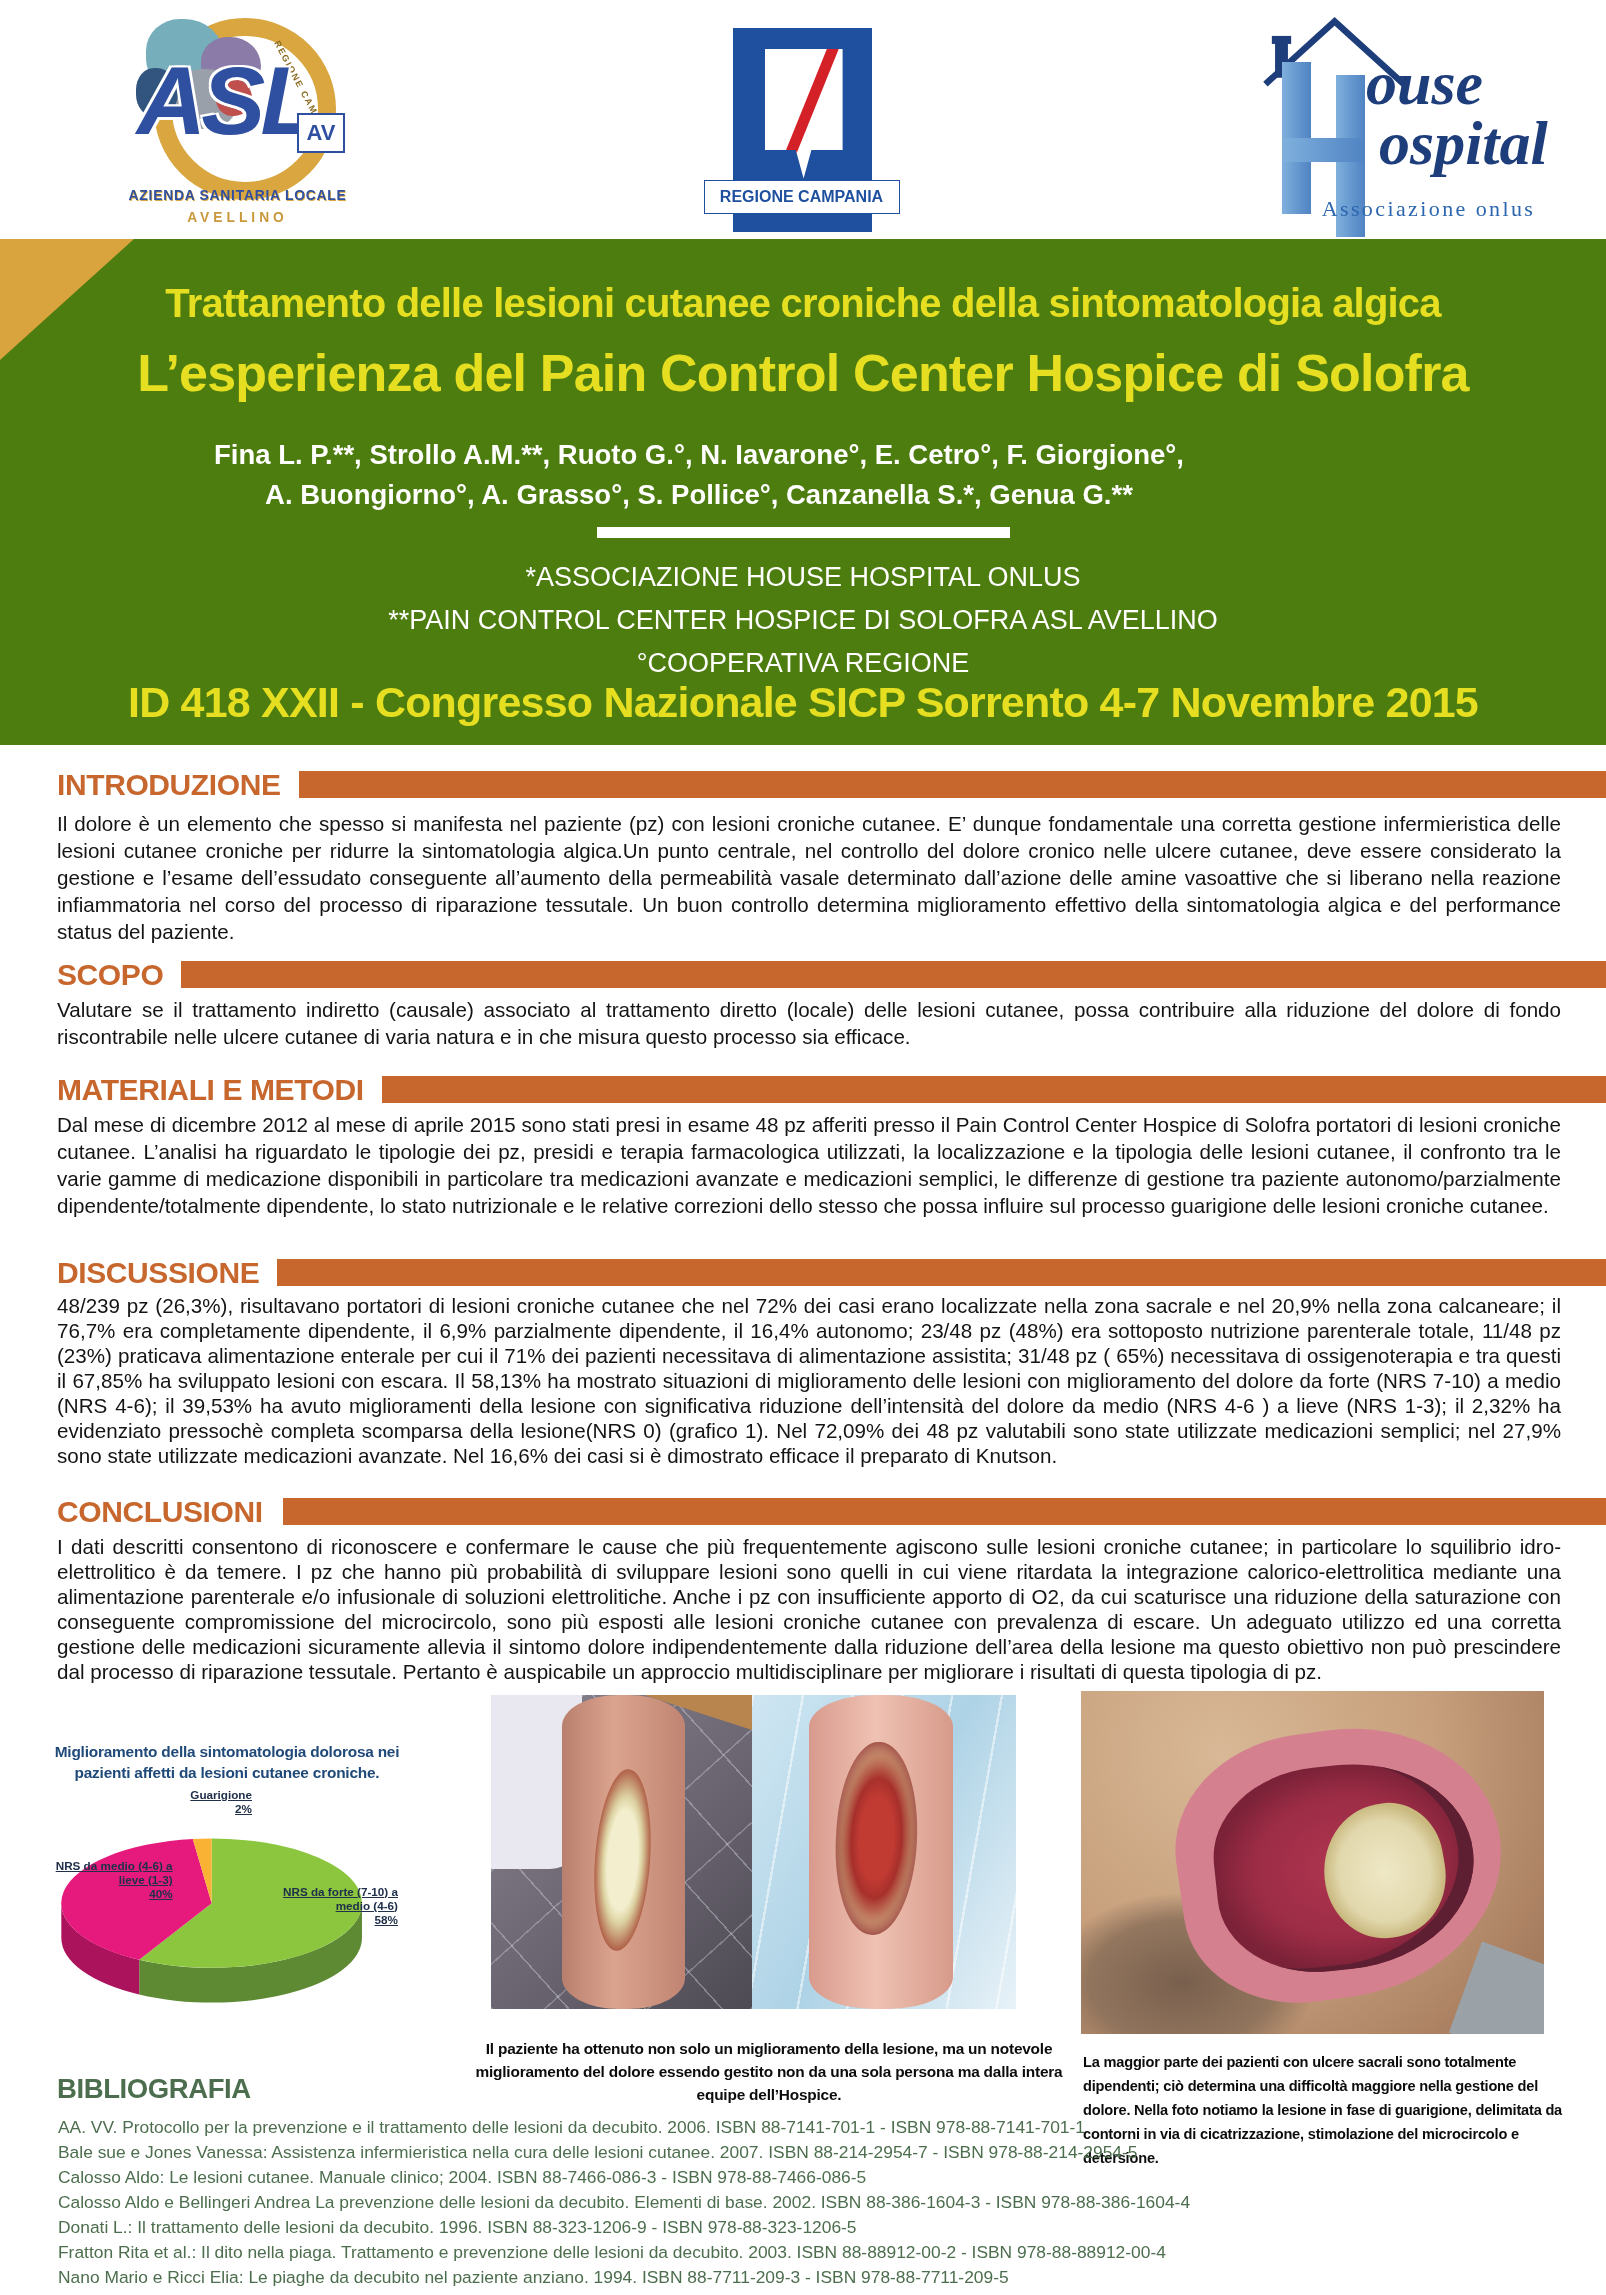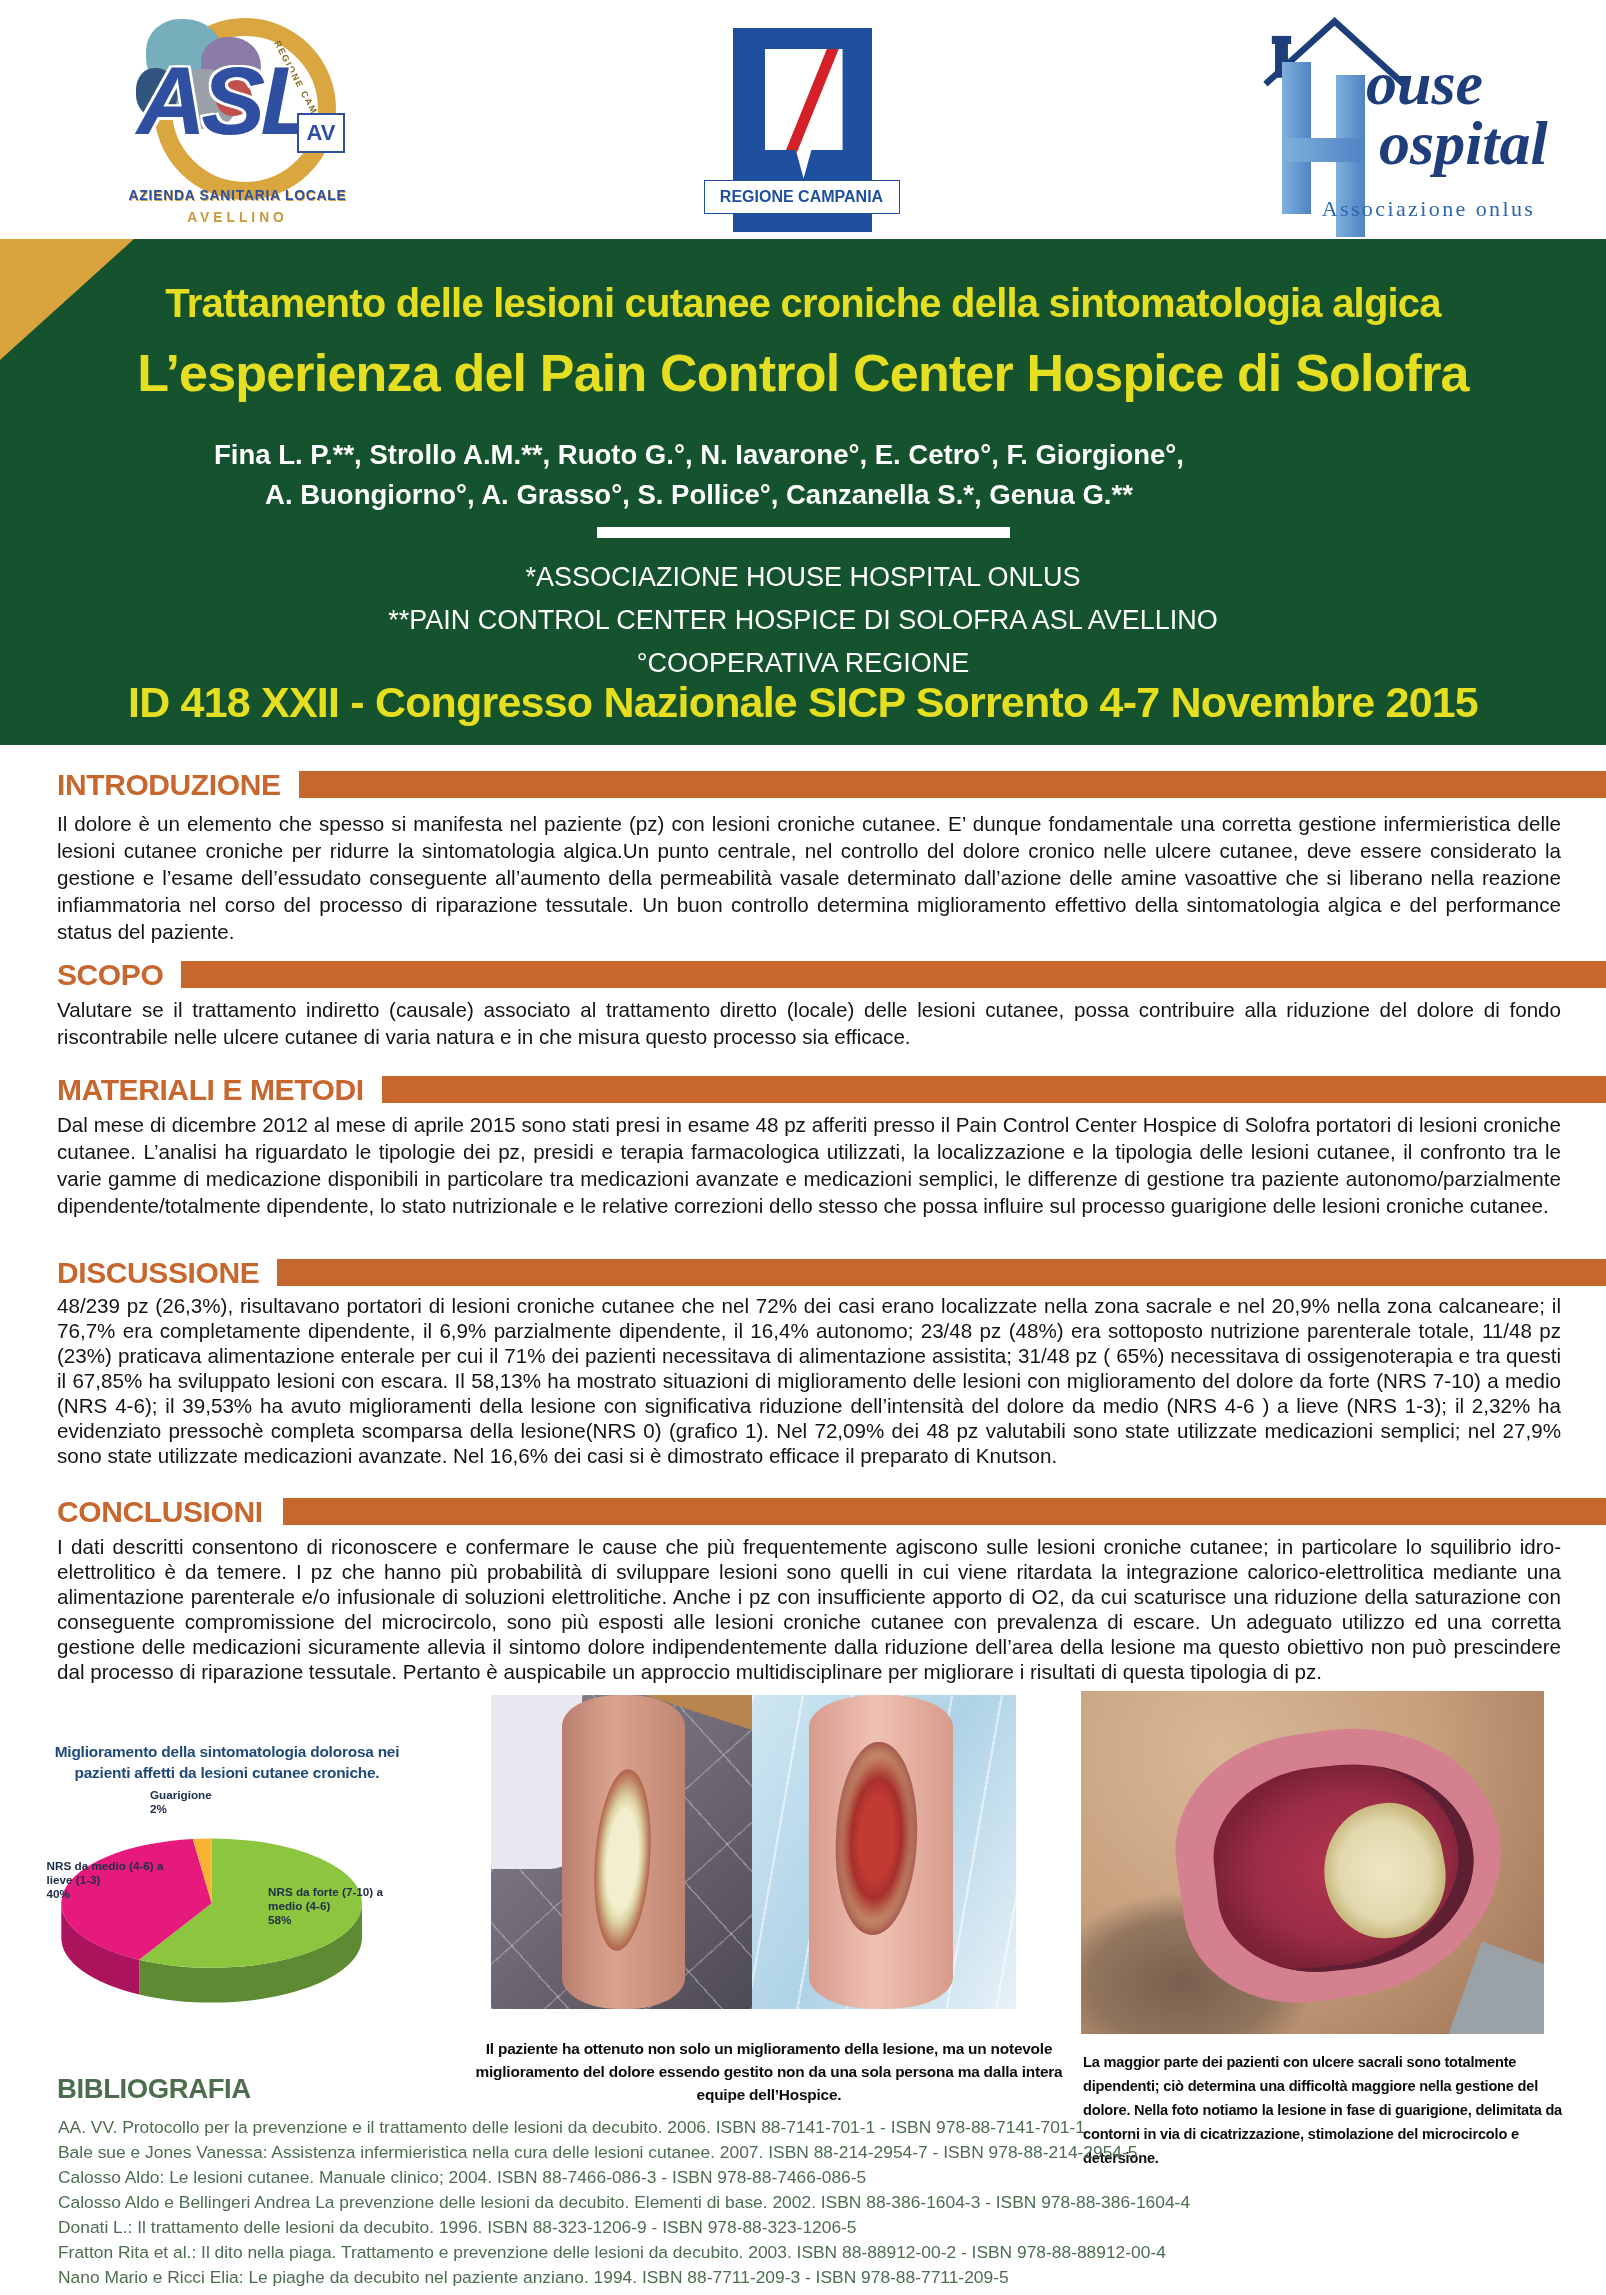--- a/index.html
+++ b/index.html
@@ -43,21 +43,21 @@
   .hh-bar-r{left:83px;top:60px;width:29px;height:162px;}
   .hh-bar-x{left:29px;top:123px;width:83px;height:24px;}
   .hh-word{position:absolute;font-family:"Liberation Serif", serif;font-style:italic;font-weight:bold;
       color:#1E3D7B;font-size:62px;line-height:1;}
   .hh-word1{left:113px;top:37px;}
   .hh-word2{left:126px;top:97px;}
   .hh-sub{position:absolute;left:49px;top:181px;width:253px;text-align:center;font-family:"Liberation Serif", serif;
       color:#2C66AE;font-size:22px;letter-spacing:2.4px;}
 
   
-  .banner{left:0;top:239px;width:1606px;height:506px;background:#14532d;}
+  .banner{left:0;top:239px;width:1606px;height:506px;background:#4d7c0f;}
   .banner-corner{position:absolute;left:0;top:0;width:0;height:0;
       border-top:121px solid #D9A33E;border-right:134px solid transparent;}
   .banner-title1{position:absolute;left:0;top:42px;width:1606px;text-align:center;color:#E6DF21;
       font-size:40px;font-weight:bold;letter-spacing:-0.8px;}
   .banner-title2{position:absolute;left:0;top:104px;width:1606px;text-align:center;color:#E6DF21;
       font-size:52px;font-weight:bold;letter-spacing:-0.8px;}
   .banner-authors{position:absolute;left:0;top:196px;width:1398px;text-align:center;color:#ffffff;
       font-size:27.5px;font-weight:bold;line-height:40px;}
   .banner-divider{position:absolute;left:597px;top:288px;width:413px;height:10.5px;background:#ffffff;}
   .banner-affil{position:absolute;left:0;top:317px;width:1606px;text-align:center;color:#ffffff;
@@ -69,21 +69,21 @@
   .sec-head{position:absolute;left:57px;right:0;display:flex;align-items:center;gap:18px;}
   .sec-title{font-size:30px;font-weight:bold;color:#C7672E;letter-spacing:-0.4px;white-space:nowrap;line-height:31px;}
   .sec-bar{flex:1;height:27.5px;background:#C7672E;}
   .sec-body{position:absolute;left:57px;width:1504px;color:#141414;font-size:20.6px;text-align:justify;}
 
   
   .chart{left:45px;top:1741px;width:364px;height:285px;}
   .chart-title{position:absolute;left:0;top:0;width:364px;text-align:center;color:#1F4978;
       font-size:15.4px;font-weight:bold;line-height:21px;letter-spacing:-0.2px;}
   .chart-svg{position:absolute;left:0;top:49px;}
-  .pie-label{position:absolute;text-align:left;color:#20304b;font-size:11.7px;font-weight:600;line-height:13.8px;}
+  .pie-label{position:absolute;text-align:right;color:#20304b;font-size:11.7px;font-weight:600;line-height:13.8px;text-decoration:underline;}
   .pl-orange{left:105px;top:47px;width:102px;}
   .pl-pink{left:1.6px;top:118px;width:126px;}
   .pl-green{left:223px;top:144px;width:130px;}
 
   
   .fig-mid{left:491px;top:1695px;width:525px;height:314px;display:flex;}
   .photo{position:relative;overflow:hidden;}
   .photoA{width:261px;height:314px;background:
       repeating-linear-gradient(48deg,rgba(225,225,235,.35) 0 1.6px,transparent 1.6px 57px),
       repeating-linear-gradient(-42deg,rgba(225,225,235,.3) 0 1.6px,transparent 1.6px 69px),

